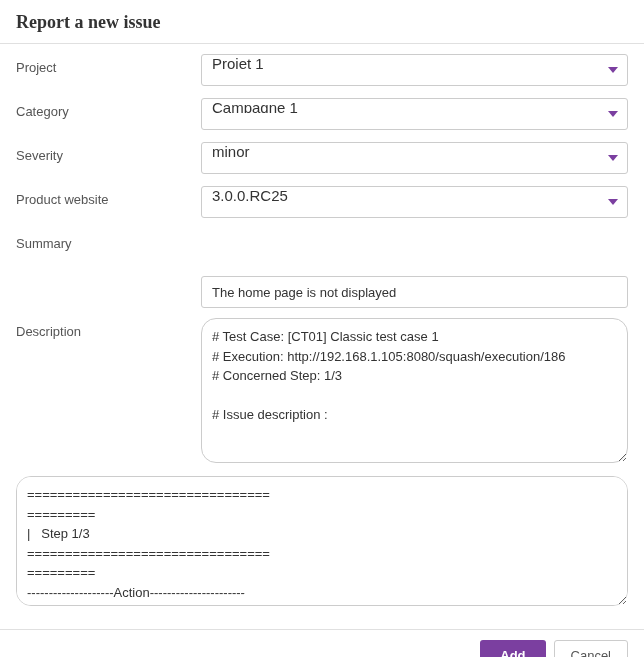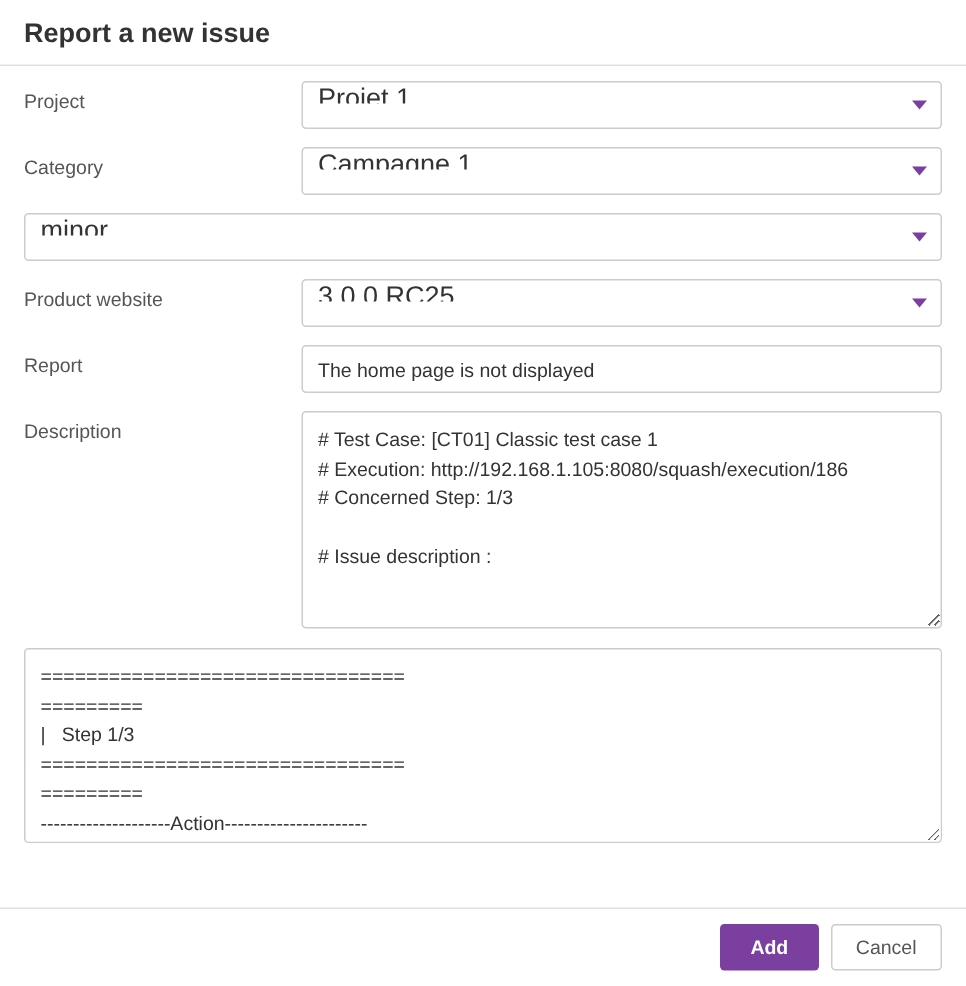--- a/index.html
+++ b/index.html
@@ -17,20 +17,21 @@
       background: #fff;
       display: flex;
       flex-direction: column;
     }
     .page-title {
       font-size: 18px;
       font-weight: bold;
       color: #333;
       padding: 12px 16px 10px 16px;
       border-bottom: 1px solid #e0e0e0;
+      font-family: Liberation Serif, serif;
     }
     .form-area {
       flex: 1;
       overflow-y: auto;
       padding: 10px 16px;
     }
     .form-row {
       display: flex;
       align-items: flex-start;
       margin-bottom: 10px;
@@ -49,21 +50,21 @@
     .form-control-wrap {
       flex: 1;
     }
     .select-control {
       width: 100%;
       height: 32px;
       border: 1px solid #ccc;
       border-radius: 3px;
       background: #fff;
       padding: 0 30px 16px 10px;
-      font-size: 18px;
+      font-size: 15px;
       color: #333;
       appearance: none;
       -webkit-appearance: none;
       cursor: pointer;
       position: relative;
     }
     .select-wrapper {
       position: relative;
       width: 100%;
     }
@@ -81,20 +82,21 @@
       pointer-events: none;
     }
     .text-input {
       width: 100%;
       height: 32px;
       border: 1px solid #ccc;
       border-radius: 3px;
       padding: 0 10px;
       font-size: 13px;
       color: #333;
+      margin-top: 46px;
     }
     .textarea-control {
       width: 100%;
       border: 1px solid #ccc;
       border-radius: 3px;
       padding: 8px 10px;
       font-size: 13px;
       color: #333;
       resize: vertical;
       font-family: Arial, sans-serif;
@@ -104,20 +106,21 @@
       height: 145px;
     }
     .additional-textarea {
       height: 130px;
     }
     .scrollbar-wrapper {
       position: relative;
     }
     .scrollbar-wrapper .textarea-control {
       overflow-y: auto;
+      border-radius: 15px;
     }
     .footer-buttons {
       display: flex;
       justify-content: flex-end;
       padding: 10px 16px;
       border-top: 1px solid #e0e0e0;
       gap: 8px;
       background: #fff;
     }
     .btn-add {
@@ -190,20 +193,21 @@
         <div class="select-wrapper">
           <select class="select-control">
             <option>Campagne 1</option>
             <option>Campagne 2</option>
           </select>
         </div>
       </div>
     </div>
 
     <div class="form-row">
+      <div class="form-label">Severity</div>
       <div class="form-control-wrap">
         <div class="select-wrapper">
           <select class="select-control">
             <option>minor</option>
             <option>major</option>
             <option>critical</option>
           </select>
         </div>
       </div>
     </div>
@@ -215,21 +219,21 @@
           <select class="select-control">
             <option>3.0.0.RC25</option>
             <option>3.0.0.RC24</option>
           </select>
         </div>
       </div>
     </div>
 
 
     <div class="form-row">
-      <div class="form-label">Report</div>
+      <div class="form-label">Summary</div>
       <div class="form-control-wrap">
         <input type="text" class="text-input" value="The home page is not displayed" style="">
       </div>
     </div>
 
     <div class="form-row top-aligned">
       <div class="form-label">Description</div>
       <div class="form-control-wrap scrollbar-wrapper">
         <textarea class="textarea-control description-textarea" style=""># Test Case: [CT01] Classic test case 1
 # Execution: http://192.168.1.105:8080/squash/execution/186

